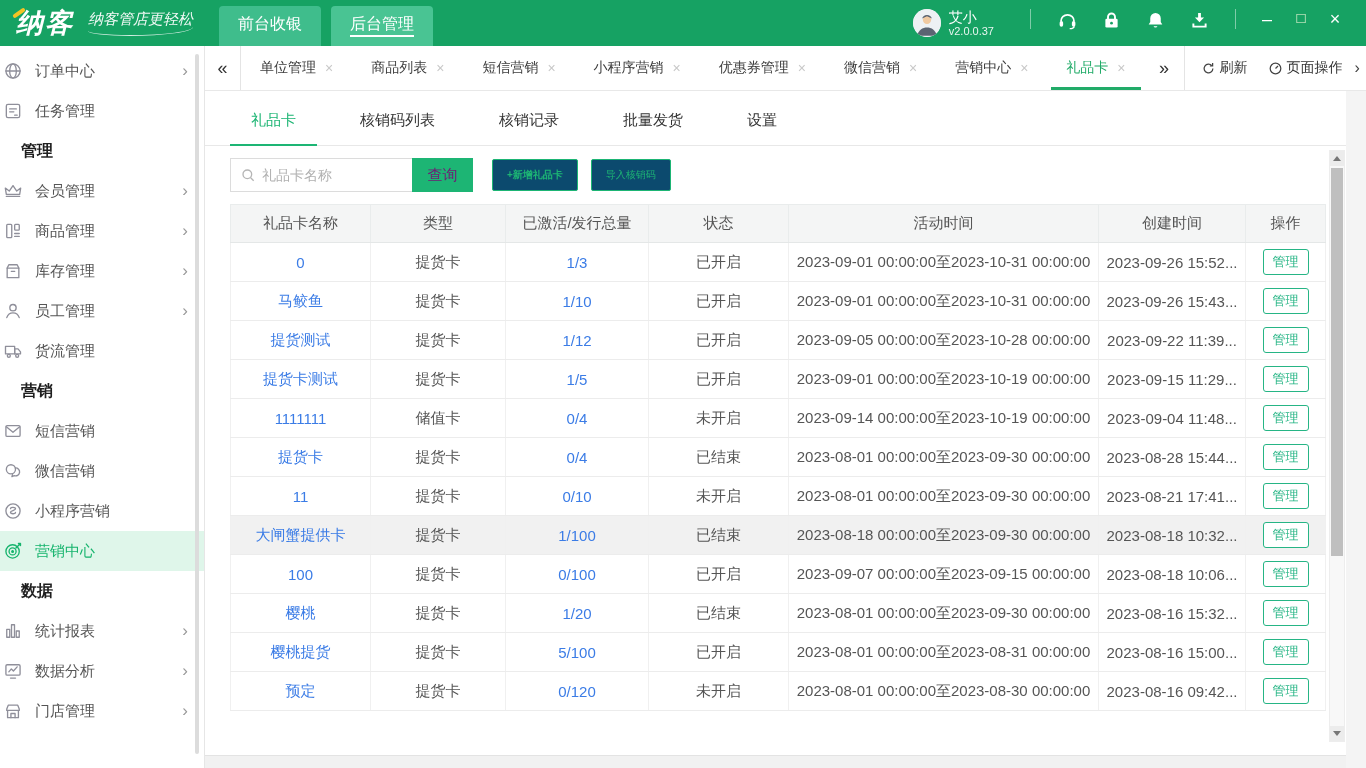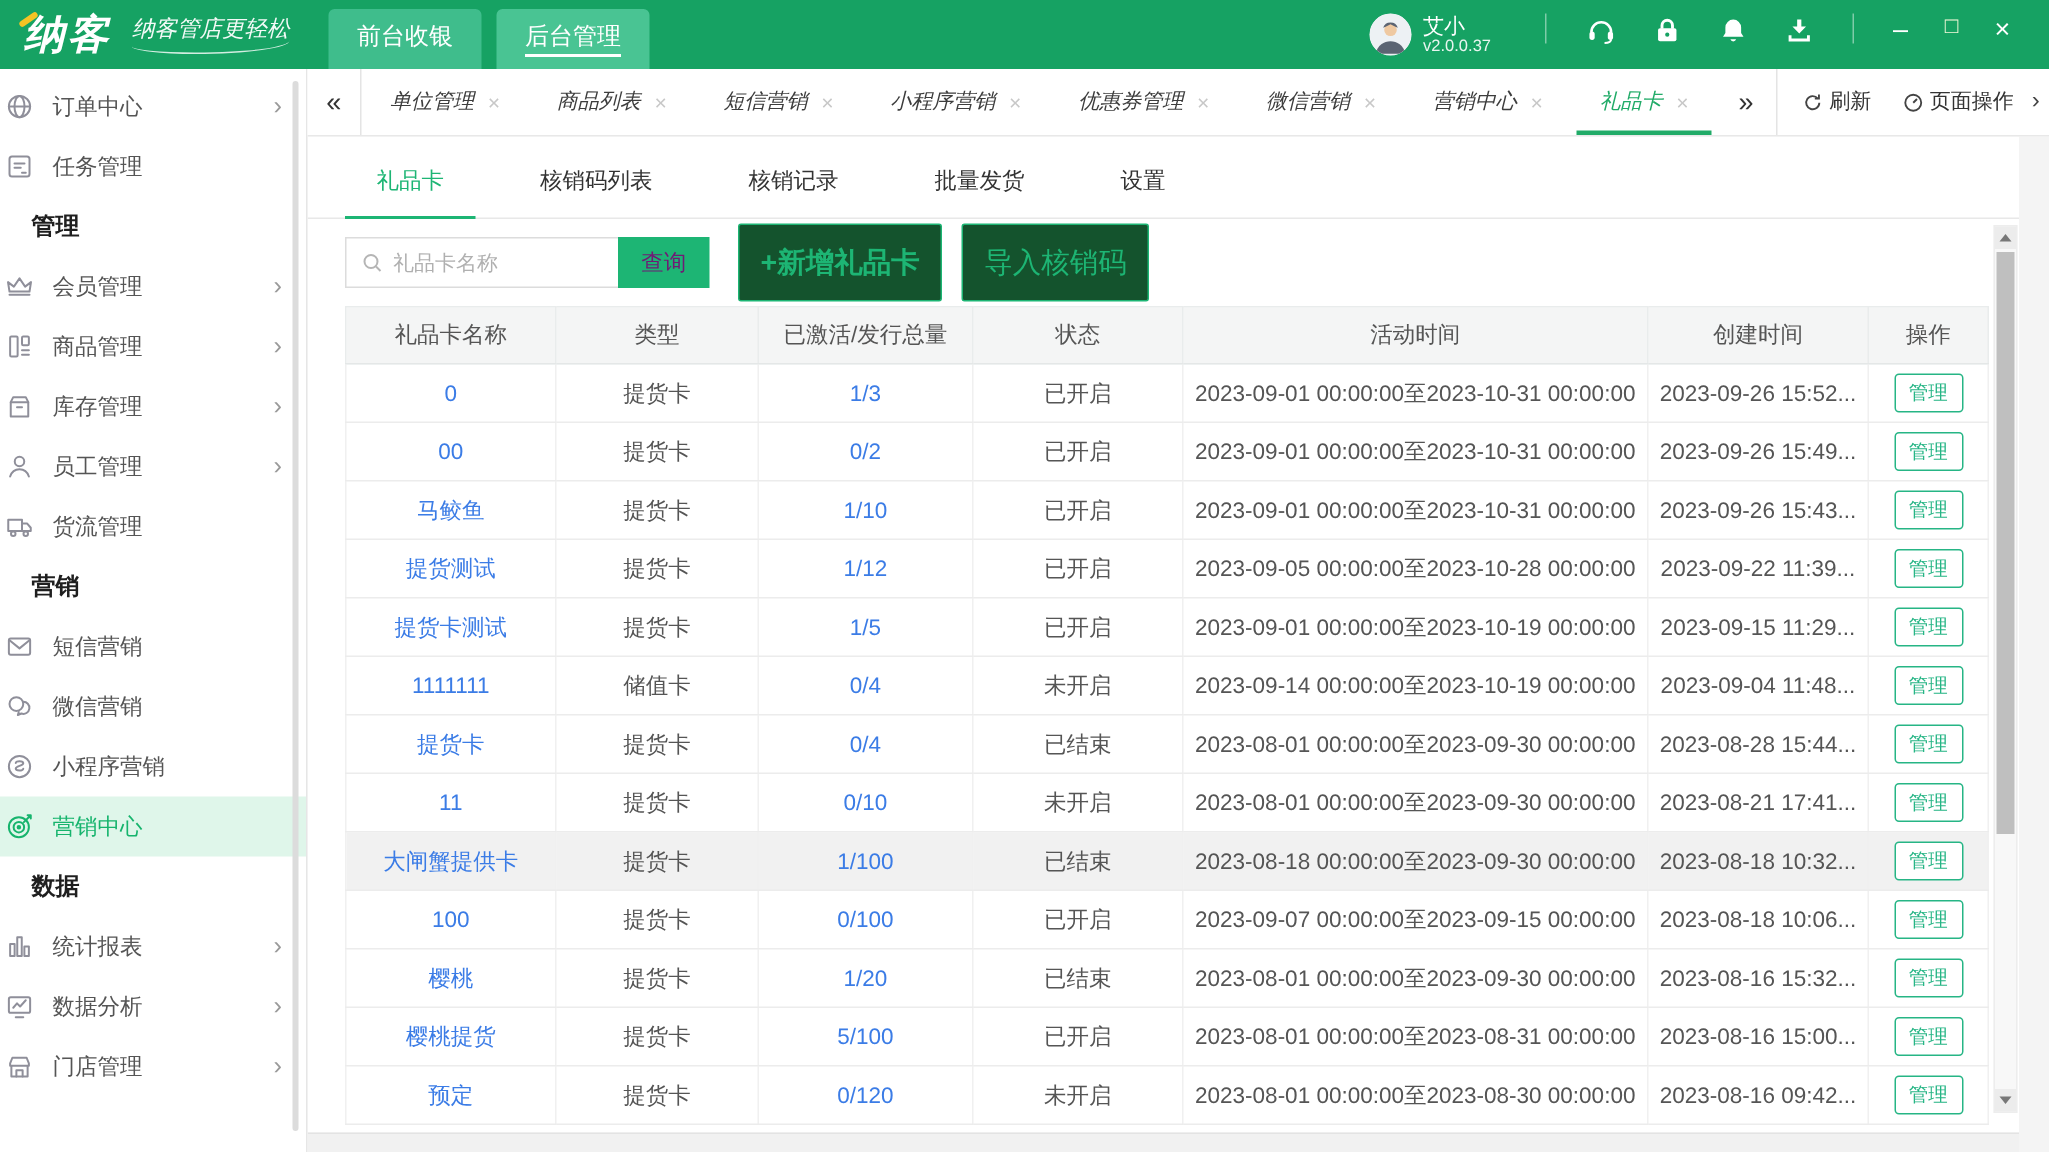--- a/index.html
+++ b/index.html
@@ -33,21 +33,21 @@
   .winbtn { font-size:18px; width:34px; text-align:center; cursor:pointer; color:#fff; }
   .winbtn.max { color:#f2f8d8; font-size:15px; }
 
   
   .tabstrip { position:absolute; left:205px; top:46px; width:1161px; height:45px;
     background:#fff; border-bottom:1px solid #e8e8e8; display:flex; align-items:stretch; z-index:20; }
   .ts-collapse { width:36px; display:flex; align-items:center; justify-content:center;
     border-right:1px solid #e4e4e4; color:#333; font-size:18px; cursor:pointer; }
   .ts-tabs { display:flex; flex:0 1 auto; }
   .ts-tab { display:flex; align-items:center; gap:9px; padding:0 19px; font-size:14px;
-    color:#3d3d3d; cursor:pointer; position:relative;font-style:italic; }
+    color:#3d3d3d; cursor:pointer; position:relative; }
   .ts-tab .closex { color:#c8c8c8; font-size:14px; }
   .ts-tab.active { color:#21ab68; }
   .ts-tab.active::after { content:""; position:absolute; left:4px; right:4px; bottom:0;
     height:3px; background:#21ab68; }
   .ts-expand { width:40px; display:flex; align-items:center; justify-content:center;
     color:#333; font-size:18px; cursor:pointer; border-right:1px solid #e4e4e4; }
   .ts-actions { display:flex; align-items:center; margin-left:6px; color:#333;justify-content:flex-end; }
   .ts-act { display:flex; align-items:center; gap:4px; font-size:14px; margin:0 10px;
     cursor:pointer; color:#333; }
   .ts-act svg { width:15px; height:15px; }
@@ -88,22 +88,22 @@
   .toolbar { display:flex; align-items:center; margin:12px 0 0 25px; height:34px; }
   .searchwrap { display:flex; height:34px; }
   .searchbox { width:182px; height:34px; border:1px solid #dcdcdc; border-right:none;
     display:flex; align-items:center; padding-left:9px; }
   .searchbox svg { width:16px; height:16px; color:#b5b5b5; flex:none; }
   .searchbox input { border:none; outline:none; font-size:14px; color:#333; width:140px;
     margin-left:6px; font-family:inherit; }
   .searchbox input::placeholder { color:#b0b0b0; }
   .btn-primary { width:61px; height:34px; background:#1db574; color:#701a75; font-size:15px;
     border:none; cursor:pointer; font-family:inherit; }
-  .btn-outline { height:52px; background:#14532d; border:1px solid #1db574; color:#1db574;
-    font-size:19px; padding:0 14px; cursor:pointer; font-family:inherit; border-radius:2px; }
+  .btn-outline { height:32px; background:#0c4a6e; border:1px solid #1db574; color:#1db574;
+    font-size:10px; padding:0 14px; cursor:pointer; font-family:inherit; border-radius:2px; }
   .btn-add { margin-left:19px; font-weight:bold; }
   .btn-import { margin-left:13px; }
 
   
   .tablewrap { margin:12px 0 0 25px; width:1095px; }
   table { border-collapse:collapse; width:1095px; table-layout:fixed; }
   th { background:#f4f5f5; font-weight:normal; color:#555; font-size:15px; height:38px;
     border:1px solid #e9ecec; border-bottom:1px solid #e4e7e7; }
   td { height:39px; text-align:center; font-size:15px; color:#555;
     border-bottom:1px solid #ececec; border-right:1px solid #f0f0f0; }
@@ -448,29 +448,20 @@
           <tr>
             <td class="link">0</td>
             <td>提货卡</td>
             <td class="link">1/3</td>
             <td>已开启</td>
             <td>2023-09-01 00:00:00至2023-10-31 00:00:00</td>
             <td>2023-09-26 15:52...</td>
             <td><button class="manage-btn">管理</button></td>
           </tr>
           <tr>
-            <td class="link">00</td>
-            <td>提货卡</td>
-            <td class="link">0/2</td>
-            <td>已开启</td>
-            <td>2023-09-01 00:00:00至2023-10-31 00:00:00</td>
-            <td>2023-09-26 15:49...</td>
-            <td><button class="manage-btn">管理</button></td>
-          </tr>
-          <tr>
             <td class="link">马鲛鱼</td>
             <td>提货卡</td>
             <td class="link">1/10</td>
             <td>已开启</td>
             <td>2023-09-01 00:00:00至2023-10-31 00:00:00</td>
             <td>2023-09-26 15:43...</td>
             <td><button class="manage-btn">管理</button></td>
           </tr>
           <tr>
             <td class="link">提货测试</td>

